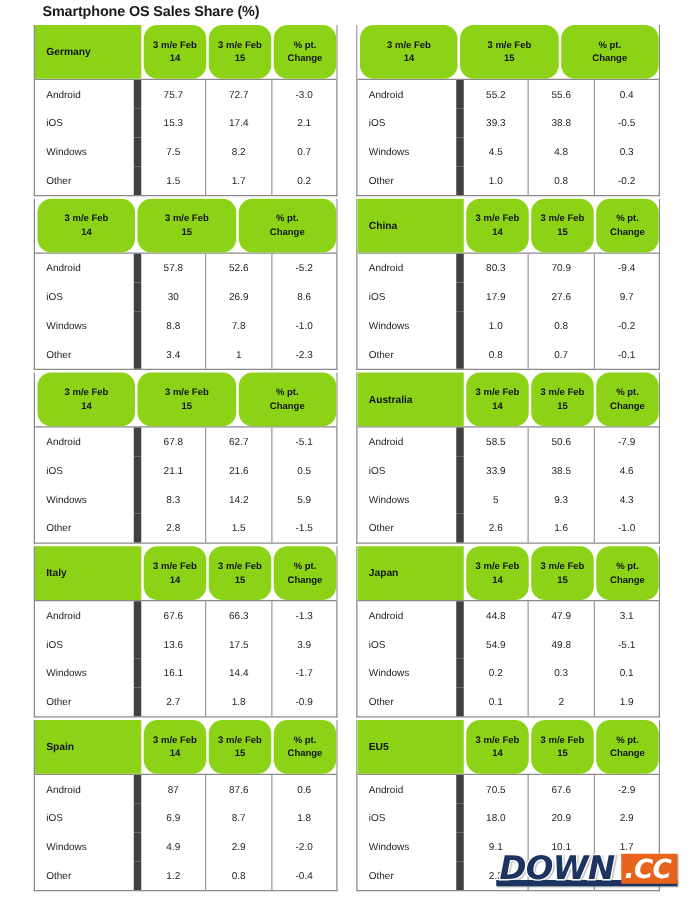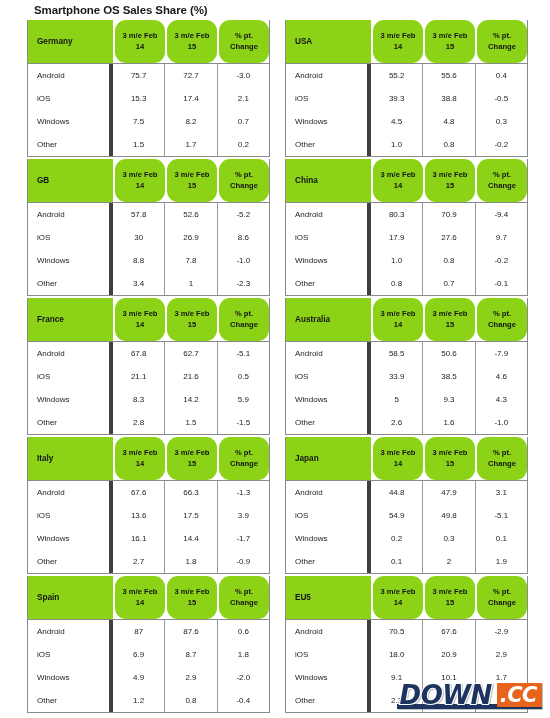--- a/index.html
+++ b/index.html
@@ -92,21 +92,21 @@
     color: #1d1d1d;
     box-sizing: border-box;
     height: 23px;
     display: flex;
     align-items: center;
   }
   .trow .c.label {
     flex: 0 0 85px;
     padding-left: 9px;
     justify-content: flex-start;
-    border-right: 4px solid #404040;
+    border-right: 6px solid #404040;
   }
   .trow .c.val {
     flex: 1 1 0;
     justify-content: center;
     text-align: center;
     border-right: 1px solid #9a9a9a;
   }
   .trow .c.val.last {
     border-right: none;
   }
@@ -211,21 +211,20 @@
             <div class="trow">
               <div class="c label">Other</div>
               <div class="c val">1.5</div>
               <div class="c val">1.7</div>
               <div class="c val last">0.2</div>
             </div>
           </div>
         </div>
         <div class="tbl">
           <div class="thead">
-            <div class="hc country">GB</div>
             <div class="hc per">
               <div style="width: 100%;">
                 <div>3 m/e Feb</div>
                 <div>14</div>
               </div>
             </div>
             <div class="hc per">
               <div style="width: 100%;">
                 <div>3 m/e Feb</div>
                 <div>15</div>
@@ -260,21 +259,20 @@
             <div class="trow">
               <div class="c label">Other</div>
               <div class="c val">3.4</div>
               <div class="c val">1</div>
               <div class="c val last">-2.3</div>
             </div>
           </div>
         </div>
         <div class="tbl">
           <div class="thead">
-            <div class="hc country">France</div>
             <div class="hc per">
               <div style="width: 100%;">
                 <div>3 m/e Feb</div>
                 <div>14</div>
               </div>
             </div>
             <div class="hc per">
               <div style="width: 100%;">
                 <div>3 m/e Feb</div>
                 <div>15</div>
@@ -409,21 +407,20 @@
               <div class="c val">1.2</div>
               <div class="c val">0.8</div>
               <div class="c val last">-0.4</div>
             </div>
           </div>
         </div>
       </div>
     <div class="col" id="col-right">
         <div class="tbl">
           <div class="thead">
-            <div class="hc country">USA</div>
             <div class="hc per">
               <div style="width: 100%;">
                 <div>3 m/e Feb</div>
                 <div>14</div>
               </div>
             </div>
             <div class="hc per">
               <div style="width: 100%;">
                 <div>3 m/e Feb</div>
                 <div>15</div>

